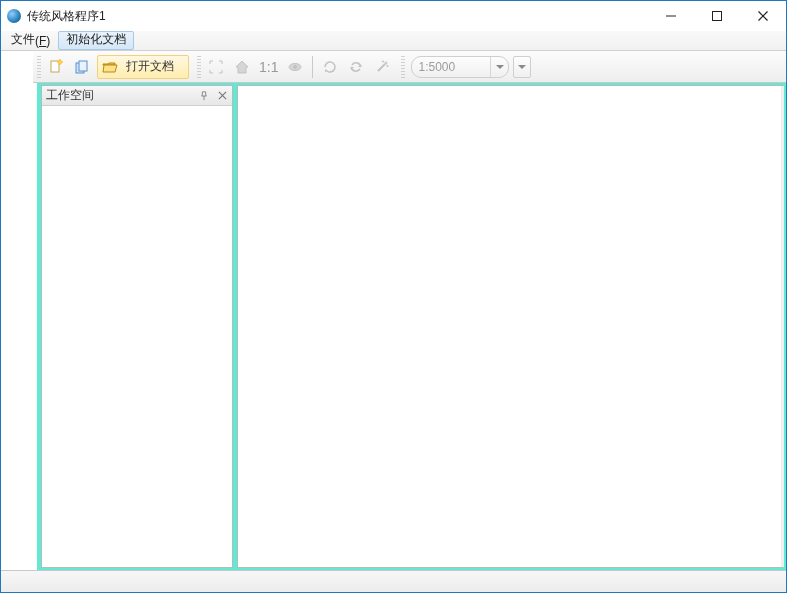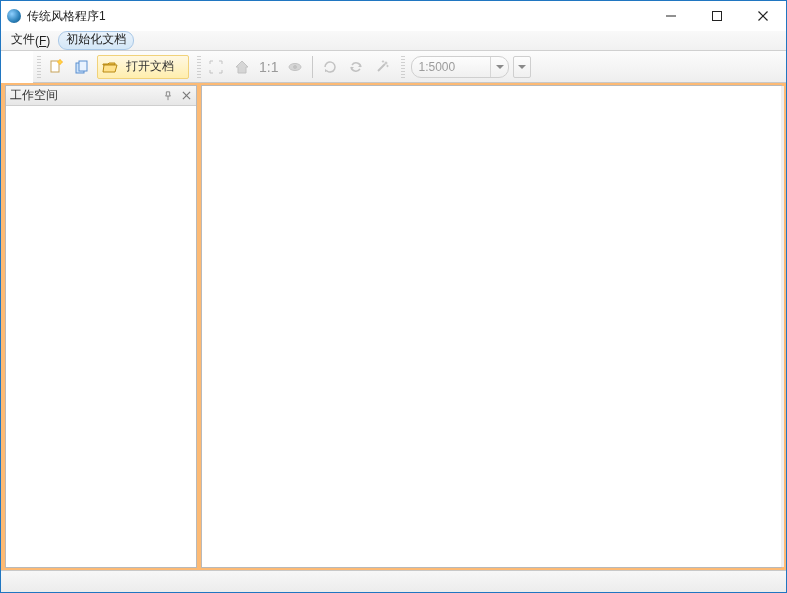--- a/index.html
+++ b/index.html
@@ -57,21 +57,21 @@
   .menubar .menu-item {
     padding: 2px 8px 2px 8px;
     display:flex; align-items:flex-end;
     font-size:12px;
     color:#222;
   }
   .menubar .menu-item u { text-decoration: underline; }
   .menubar .menu-item.active {
     background: linear-gradient(#e9f2fb,#d4e7f7);
     border:1px solid #a9c8e7;
-    border-radius:9px;
+    border-radius:2px;
     padding:1px 7px;
   }
 
   
   .toolbar {
     height: 32px;
     background: linear-gradient(#fcfcfc,#eeeeee);
     border-bottom: 1px solid #c8c8c8;
     display:flex;
     align-items:center;
@@ -145,22 +145,23 @@
     width:0;height:0;
     border-left:4px solid transparent;
     border-right:4px solid transparent;
     border-top:4px solid #8a8a8a;
   }
 
   
   .body-area {
     flex:1;
     display:flex;
-    background:#fdba74;
+    background:#5eead4;
     min-height:0;
+    margin-left:36px;
   }
   .workspace-panel {
     width:192px;
     display:flex;
     flex-direction:column;
     background:#fff;
     border:1px solid #b9b9b9;
     margin:2px 2px 2px 4px;
   }
   .ws-header {

